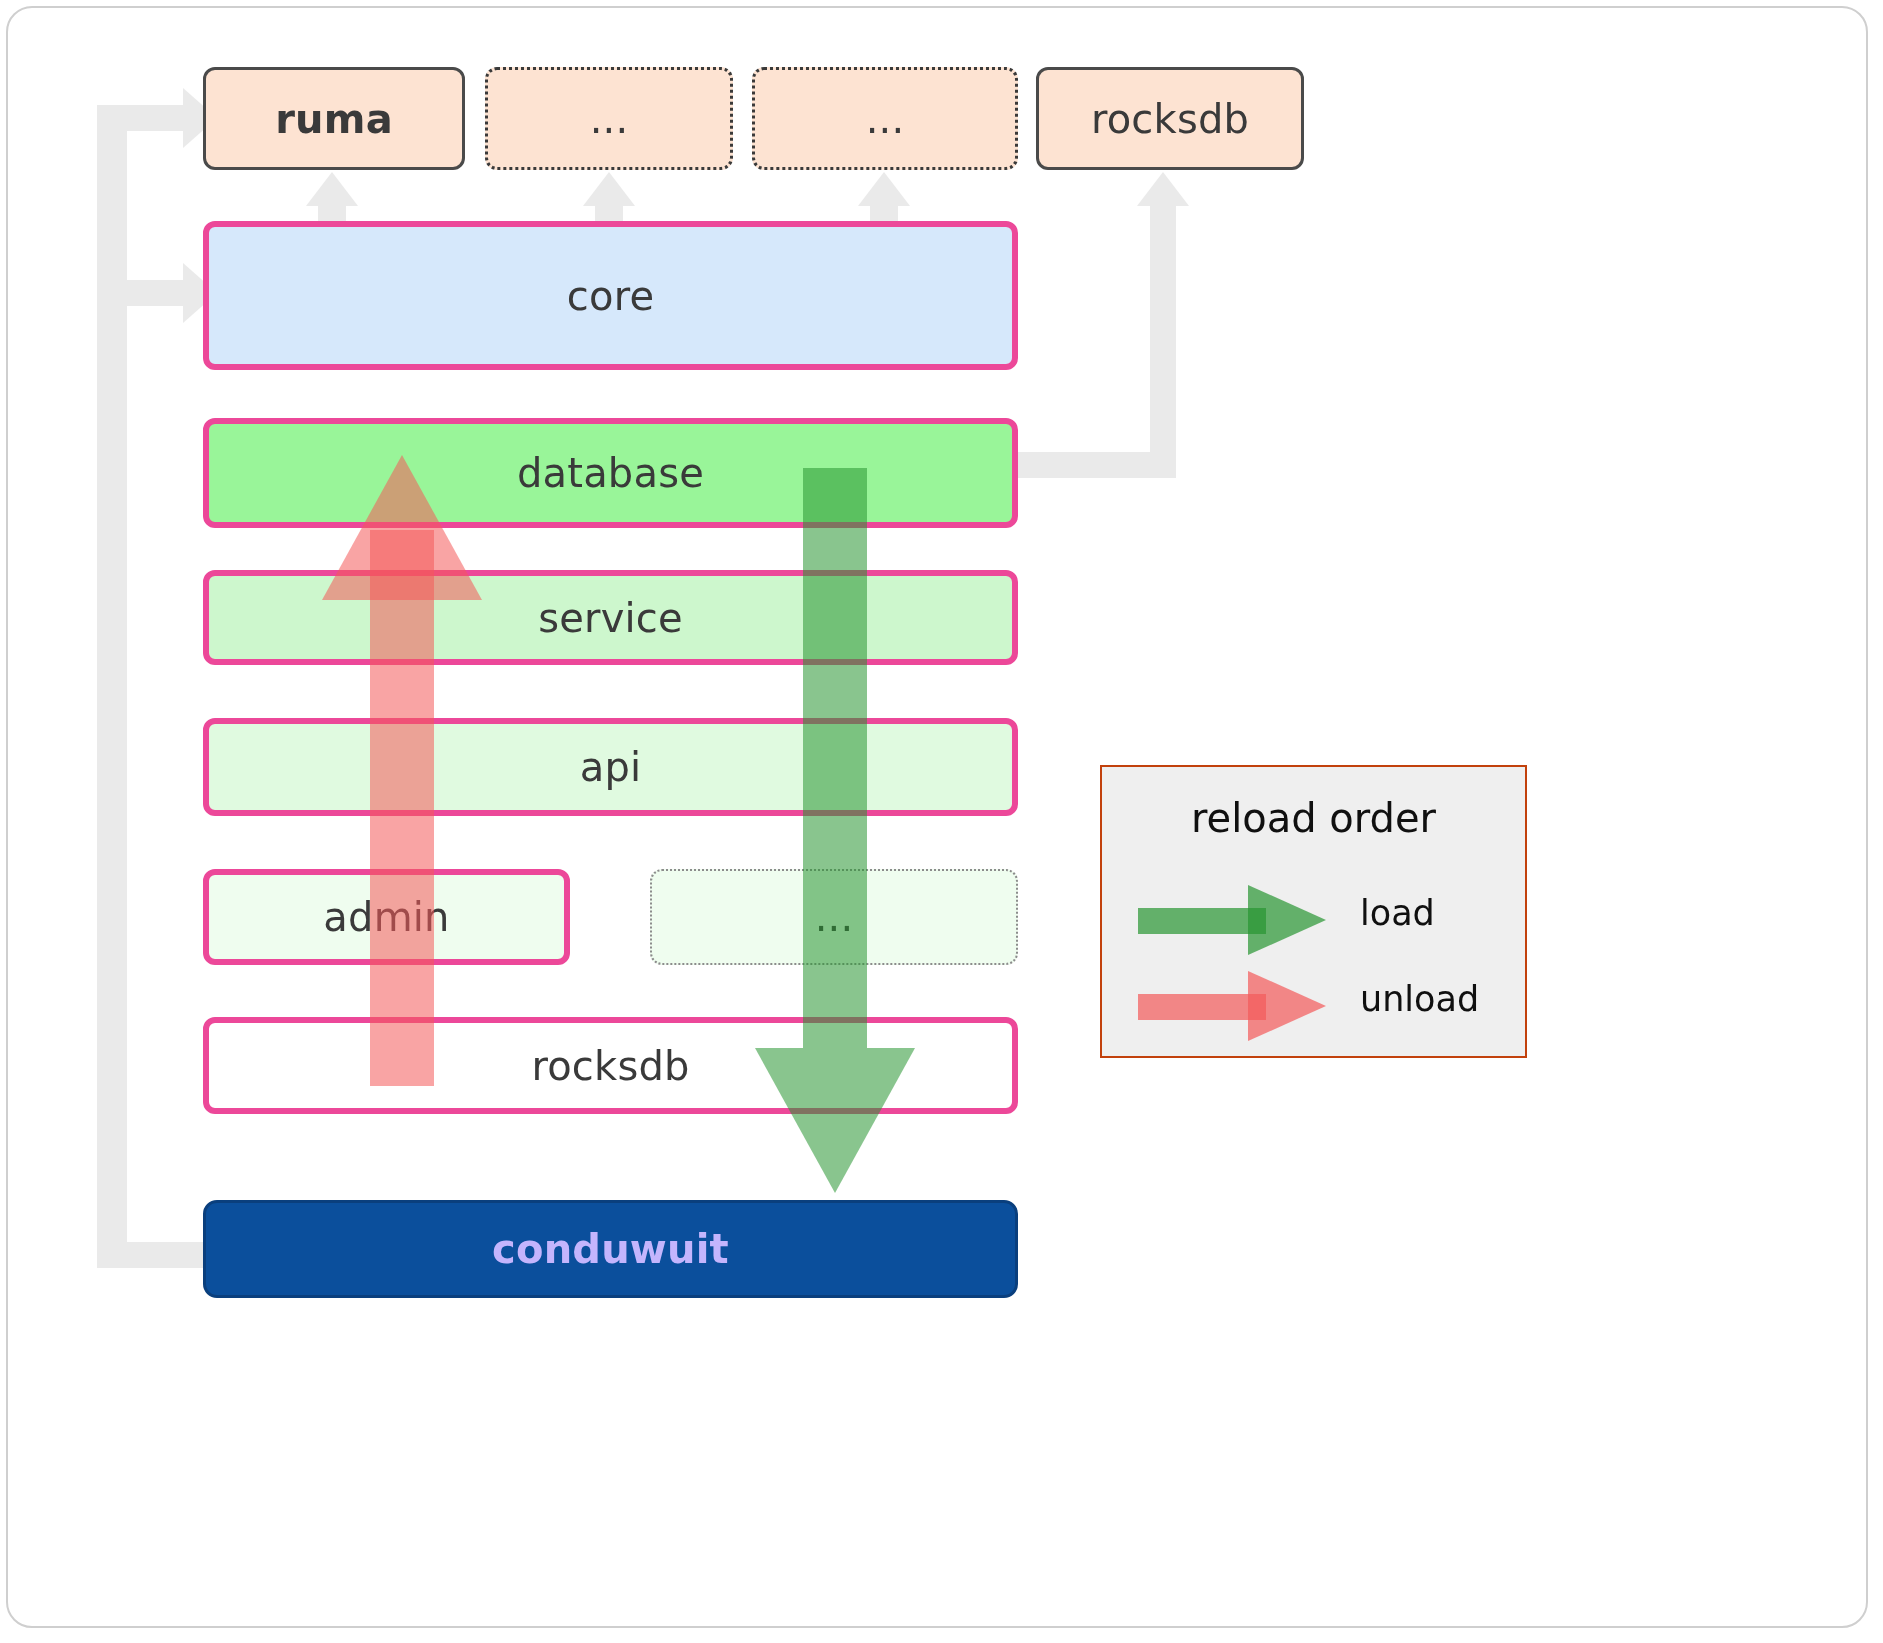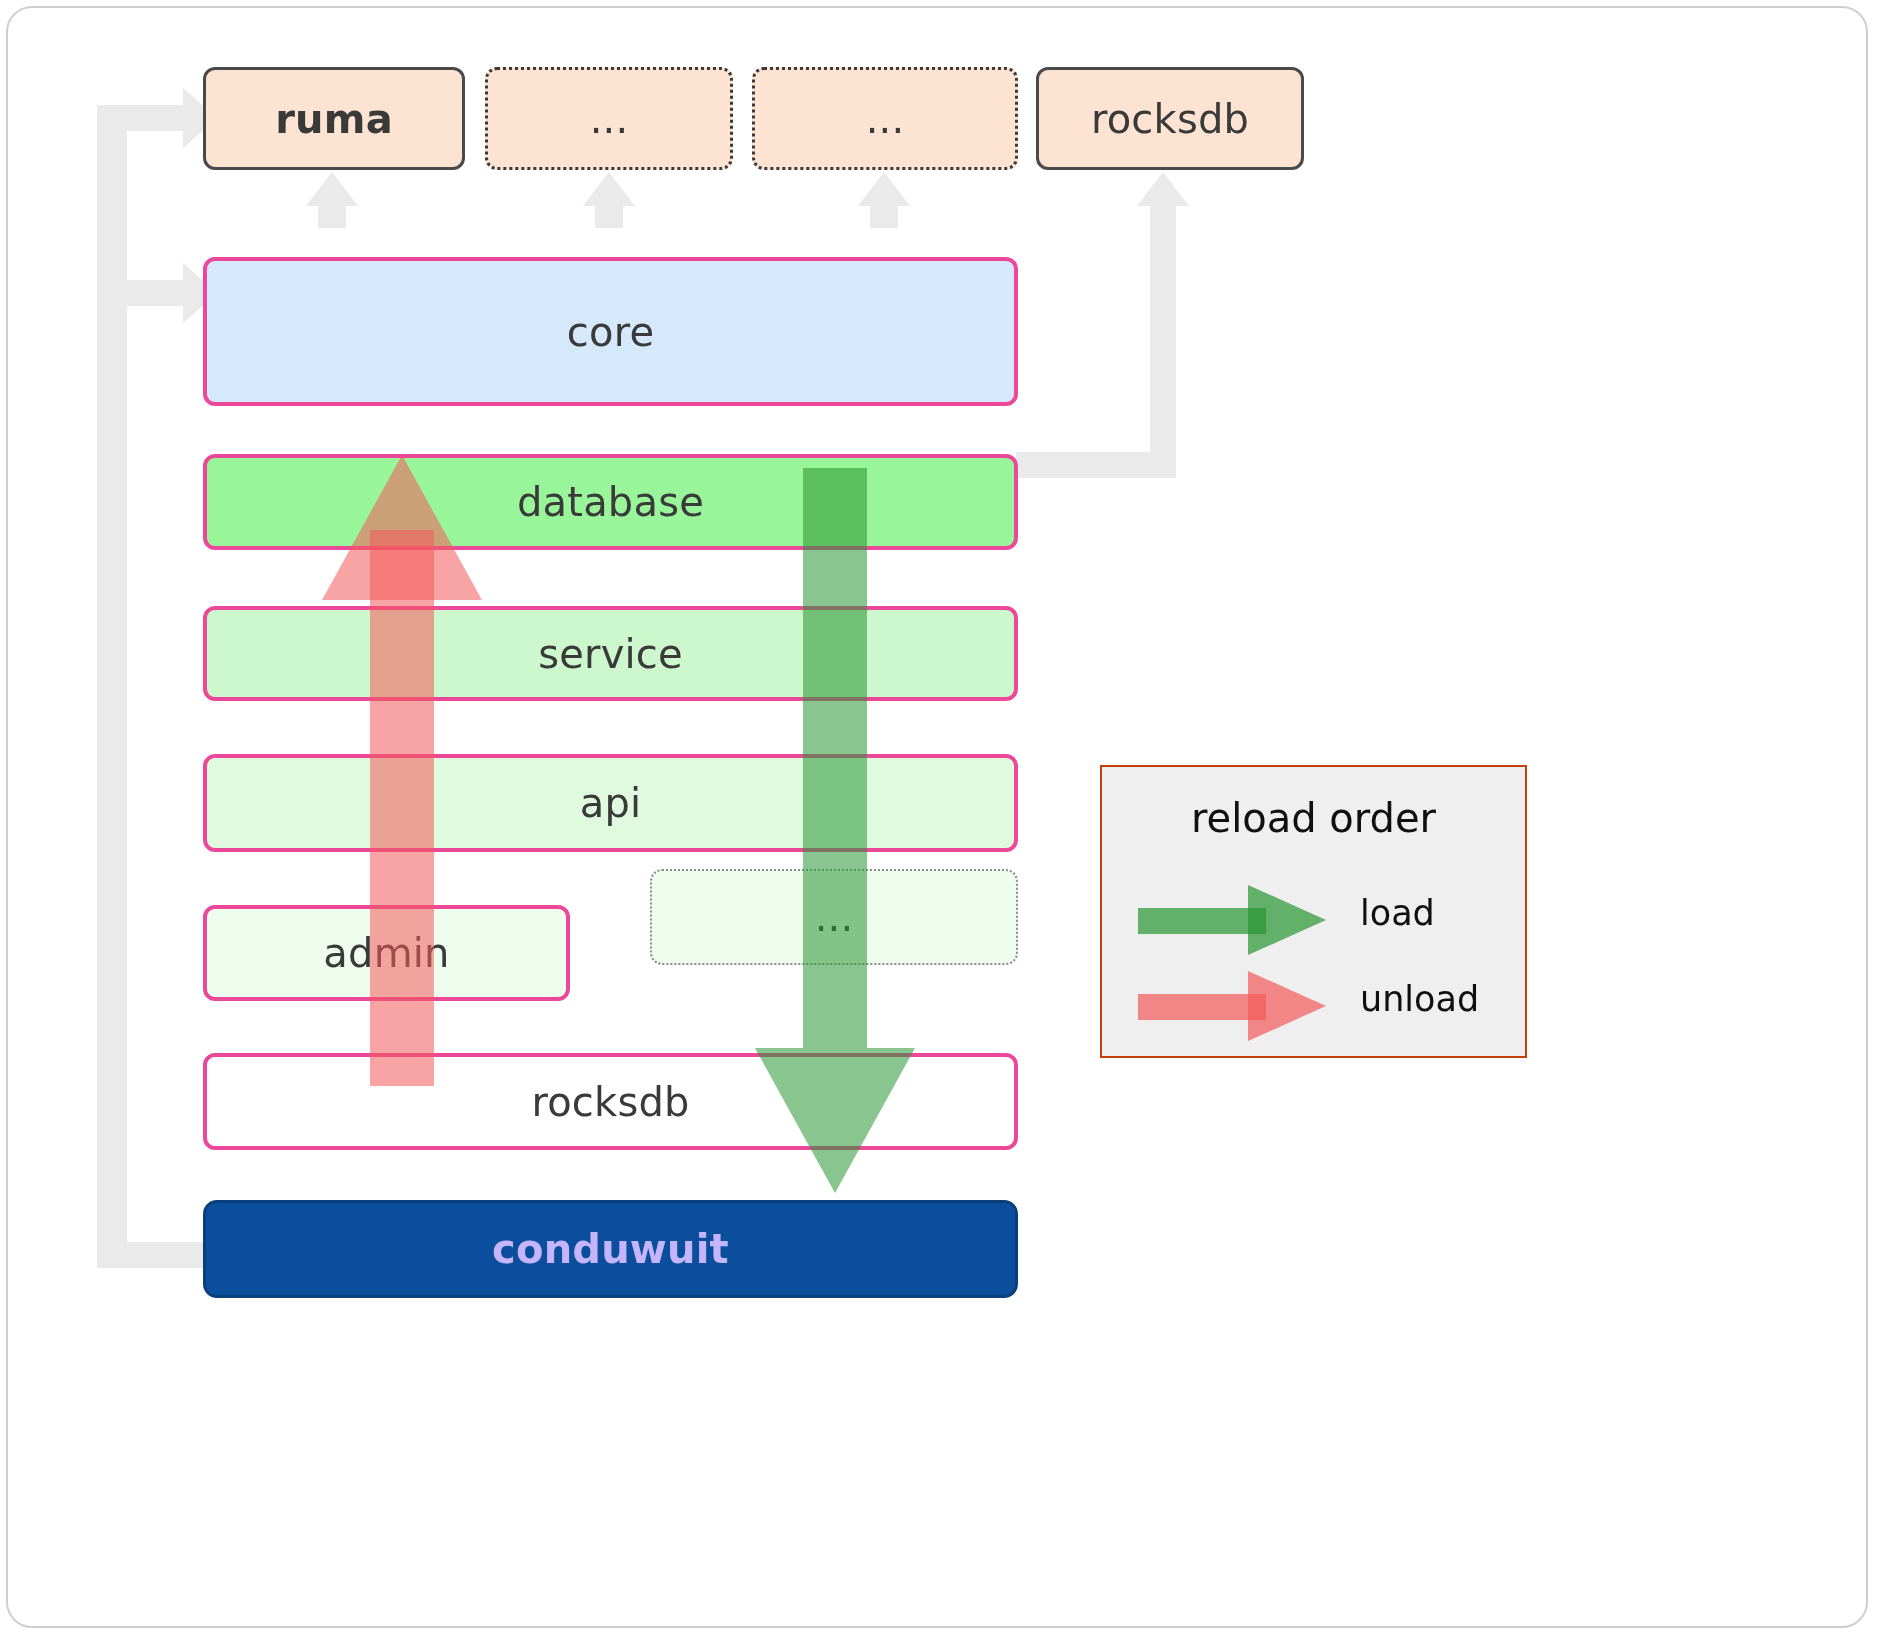--- a/index.html
+++ b/index.html
@@ -19,21 +19,21 @@
   
   .node{
     position:absolute;box-sizing:border-box;
     display:flex;align-items:center;justify-content:center;
     border-radius:12px;
     font-size:40px;color:#3a3a3a;letter-spacing:.2px;
     z-index:4;
   }
   .node.solid-dark{border:3px solid #4a4a4a;}
   .node.dotted-dark{border:3px dotted #3a3a3a;}
-  .node.solid-gray{border:4px solid #ec4899;margin-top:36px;}
+  .node.solid-gray{border:6px solid #ec4899;}
   .node.dotted-gray{border:2px dotted #8c8c8c;}
 
   .peach{background:#fde3d2;}
   .blue{background:#d6e8fb;}
   .g1{background:#99f599;}
   .g2{background:#cdf7cd;align-items:center;}
   .g3{background:#e0fae0;}
   .g4{background:#effdef;}
   .white{background:#ffffff;}
   .navy{background:#0b4f9c;color:#c4b5fd;font-weight:bold;border:3px solid #0a3f7d;}
@@ -125,21 +125,21 @@
   </div>
 
   <div class="node peach solid-dark" style="left:1036px;top:67px;width:268px;height:103px;">
     <span>rocksdb</span>
   </div>
 
   <div class="node blue solid-gray" style="left:203px;top:221px;width:815px;height:149px;">
     <span>core</span>
   </div>
 
-  <div class="node g1 solid-gray" style="left:203px;top:418px;width:815px;height:96px;">
+  <div class="node g1 solid-gray" style="left:203px;top:418px;width:815px;height:110px;">
     <span>database</span>
   </div>
 
   <div class="node g2 solid-gray" style="left:203px;top:570px;width:815px;height:95px;">
     <span>service</span>
   </div>
 
   <div class="node g3 solid-gray" style="left:203px;top:718px;width:815px;height:98px;">
     <span>api</span>
   </div>

